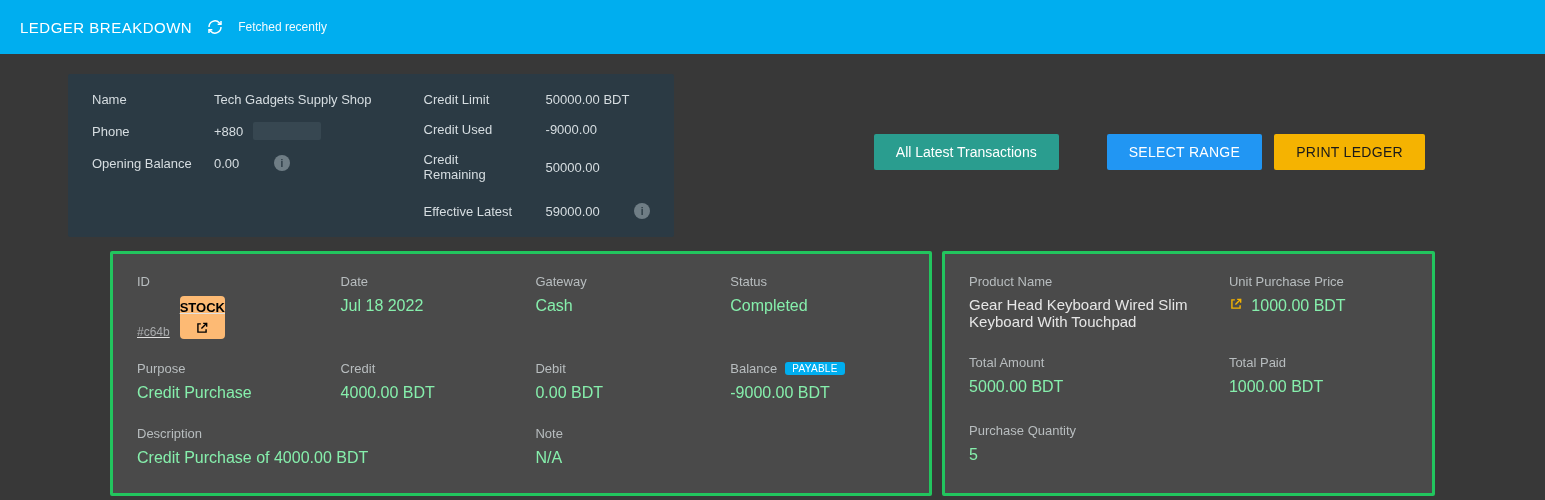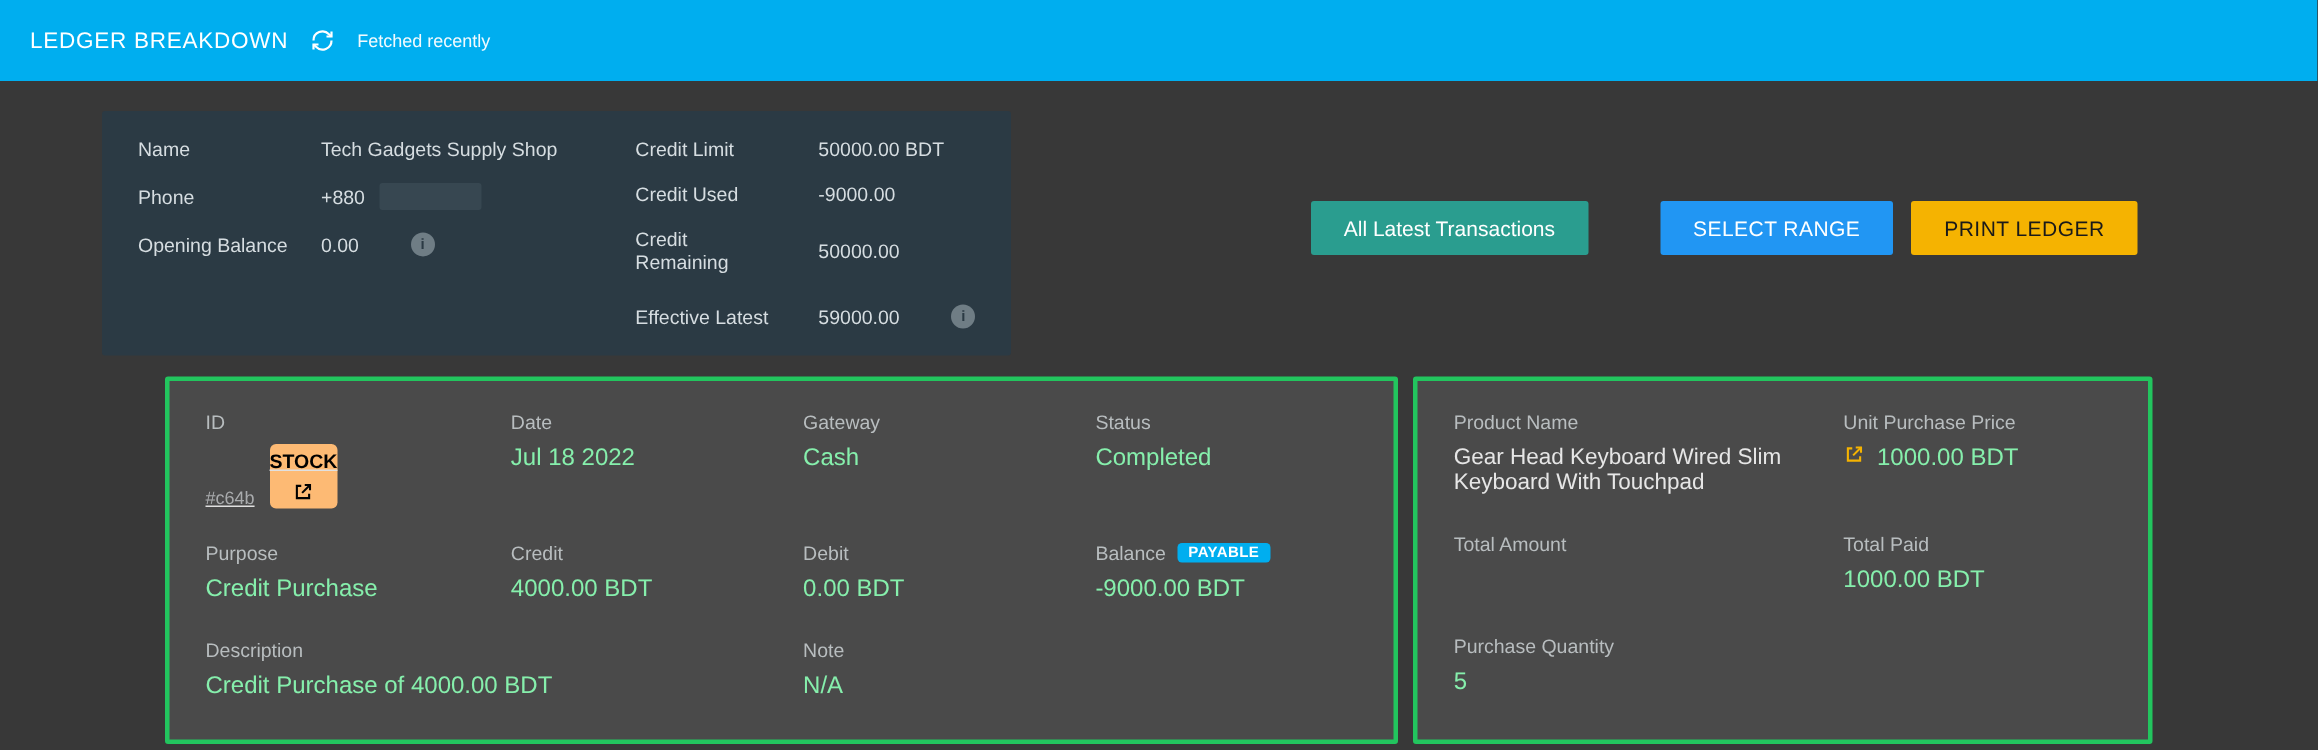--- a/index.html
+++ b/index.html
@@ -33,21 +33,21 @@
 .tx-right { flex: 1; display: grid; grid-template-columns: 1.35fr 1fr; row-gap: 22px; column-gap: 18px; }
 .cell .lbl { font-size: 13px; color: #b8bdbf; margin-bottom: 7px; display: flex; align-items: center; gap: 8px; }
 .cell .val { font-size: 16px; color: #86efac; line-height: 1.3; }
 .cell .big { font-size: 15px; color: #e6e6e6; }
 .span2 { grid-column: span 2; }
 
 .id-line { display: flex; align-items: flex-end; gap: 10px; text-decoration: underline; }
 .id-sm { font-size: 12px; color: #a9abad; }
 .badge-stock { background: #fdba74; color: #000; padding: 4px 0; border-radius: 4px; font-size: 13px; font-weight: 600; display: inline-flex; align-items: center; gap: 6px; cursor: pointer; flex-direction: column; }
 .badge-stock svg { width: 14px; height: 14px; }
-.badge-pay { background: #00aeef; color: #fff; padding: 1px 7px; border-radius: 3px; font-size: 10px; font-weight: 700; letter-spacing: 0.3px; }
+.badge-pay { background: #00aeef; color: #fff; padding: 1px 7px; border-radius: 3px; font-size: 10px; font-weight: 400; letter-spacing: 0.3px; }
 .ext-link { color: #f5b301; display: inline-flex; align-items: center; margin-right: 4px; cursor: pointer; }
 .ext-link svg { width: 14px; height: 14px; }
 </style>
 </head>
 <body>
 
 <div class="topbar">
   <span class="title">LEDGER BREAKDOWN</span>
   <span class="refresh-icon">
     <svg viewBox="0 0 24 24" width="16" height="16" fill="none" stroke="currentColor" stroke-width="2.2">
@@ -182,20 +182,21 @@
               <path d="M20 4l-9 9"></path>
               <path d="M19 14v5H5V5h5"></path>
             </svg>
         </span>
         <span>1000.00 BDT</span>
       </div>
     </div>
 
     <div class="cell">
       <div class="lbl">Total Amount</div>
+      <div class="val">5000.00 BDT</div>
     </div>
     <div class="cell">
       <div class="lbl">Total Paid</div>
       <div class="val">1000.00 BDT</div>
     </div>
 
     <div class="cell">
       <div class="lbl">Purchase Quantity</div>
       <div class="val">5</div>
     </div>

